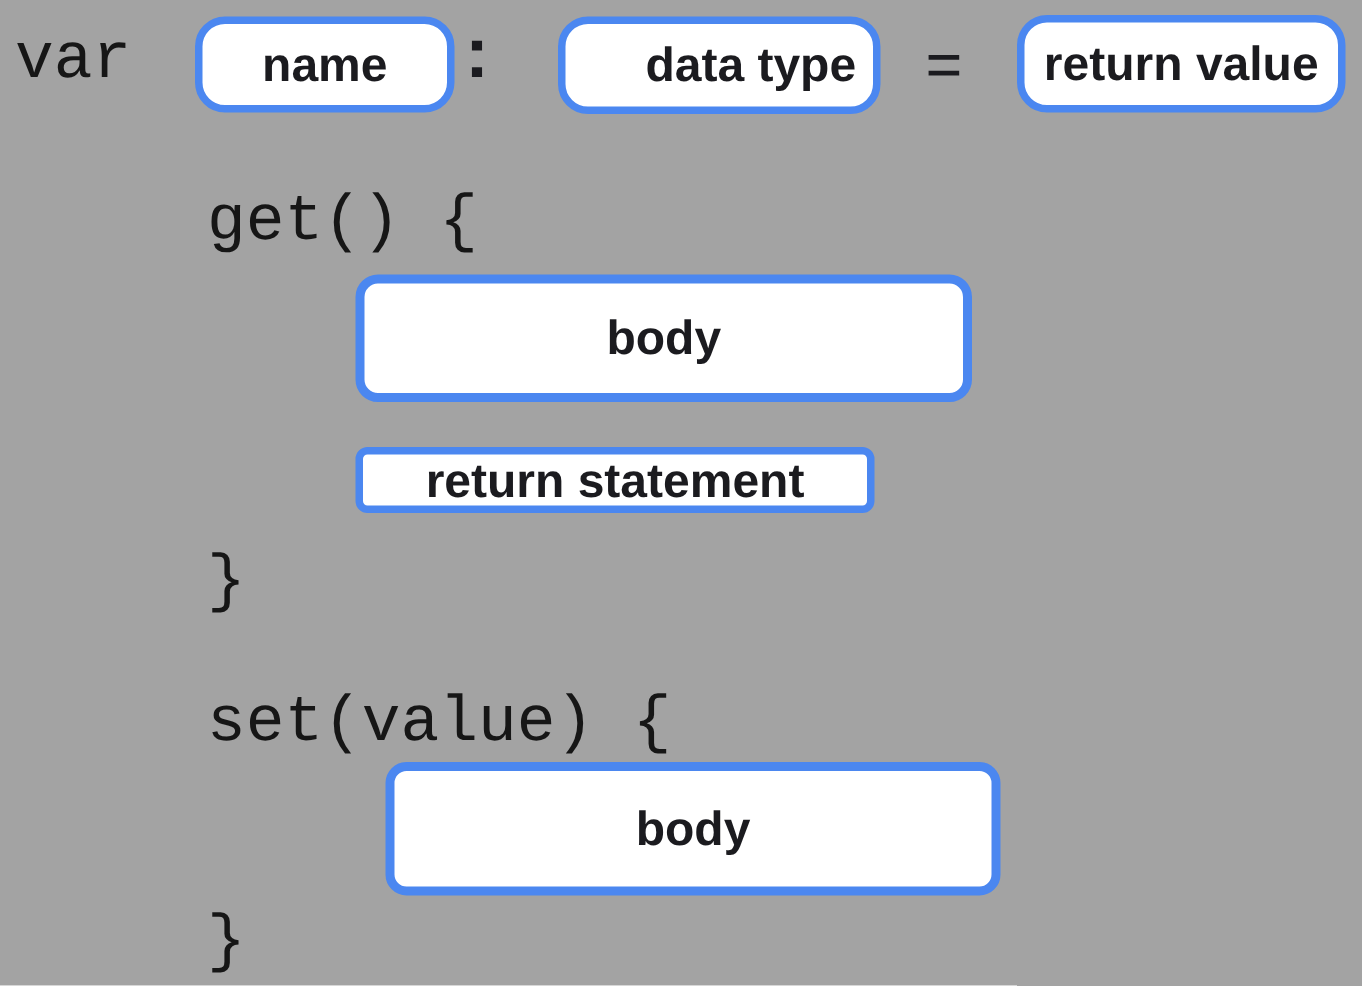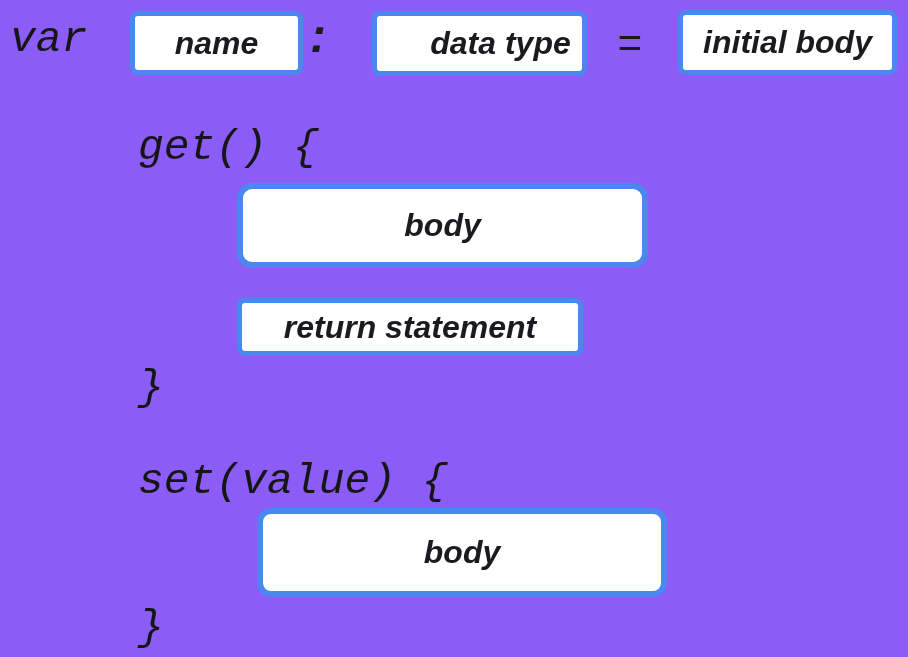--- a/index.html
+++ b/index.html
@@ -4,40 +4,39 @@
 <style>
   html, body {
     margin: 0;
     padding: 0;
     background: #ffffff;
   }
   .canvas {
     position: relative;
     width: 908px;
     height: 657px;
-    background: #8b5cf6;
+    background: #a3a3a3;
     overflow: hidden;
     font-family: "Liberation Sans", sans-serif;
-    font-style: italic;
   }
   .code {
     position: absolute;
     font-family: "Liberation Mono", monospace;
     font-size: 43px;
     font-weight: 400;
     line-height: 43px;
     color: #161616;
     white-space: pre;
   }
   .slot-box {
     position: absolute;
     box-sizing: border-box;
     background: #ffffff;
     border: 5px solid #4b87f0;
-    border-radius: 8px;
+    border-radius: 20px;
     display: flex;
     align-items: center;
     justify-content: center;
   }
   .slot-label {
     font-family: "Liberation Sans", sans-serif;
     font-weight: 700;
     font-size: 32px;
     color: #1b1b1f;
     white-space: nowrap;
@@ -52,21 +51,21 @@
   .kw-var        { left: 10px;  top: 18px; }
   .box-name      { left: 130px; top: 11px; width: 173px; height: 64px; }
   .punct-colon   { left: 310px; top: 12px; font-size: 48px; font-weight: 700; }
   .box-datatype  { left: 372px; top: 11px; width: 215px; height: 65px; padding-left: 42px; }
   .punct-equals  { left: 617px; top: 22px; font-size: 42px; font-weight: 400; }
   .box-initial   { left: 678px; top: 10px; width: 219px; height: 65px; }
 
   
   .kw-get        { left: 138px; top: 126px; }
   .box-get-body  { left: 237px; top: 183px; width: 411px; height: 85px; border-width: 6px; border-radius: 15px; }
-  .box-return    { left: 237px; top: 298px; width: 346px; height: 58px; border-width: 5px; border-radius: 8px; }
+  .box-return    { left: 237px; top: 298px; width: 346px; height: 44px; border-width: 5px; border-radius: 8px; }
   .brace-get     { left: 138px; top: 366px; }
 
   
   .kw-set        { left: 138px; top: 460px; }
   .box-set-body  { left: 257px; top: 508px; width: 410px; height: 89px; border-width: 6px; border-radius: 14px; }
   .brace-set     { left: 138px; top: 606px; }
 </style>
 </head>
 <body>
 
@@ -80,21 +79,21 @@
 
   <span class="punct punct-colon">:</span>
 
   <div class="slot-box box-datatype">
     <span class="slot-label">data type</span>
   </div>
 
   <span class="punct punct-equals">=</span>
 
   <div class="slot-box box-initial">
-    <span class="slot-label">initial body</span>
+    <span class="slot-label">return value</span>
   </div>
 
   <span class="code kw-get">get() {</span>
 
   <div class="slot-box box-get-body">
     <span class="slot-label">body</span>
   </div>
 
   <div class="slot-box box-return">
     <span class="slot-label">return statement</span>

